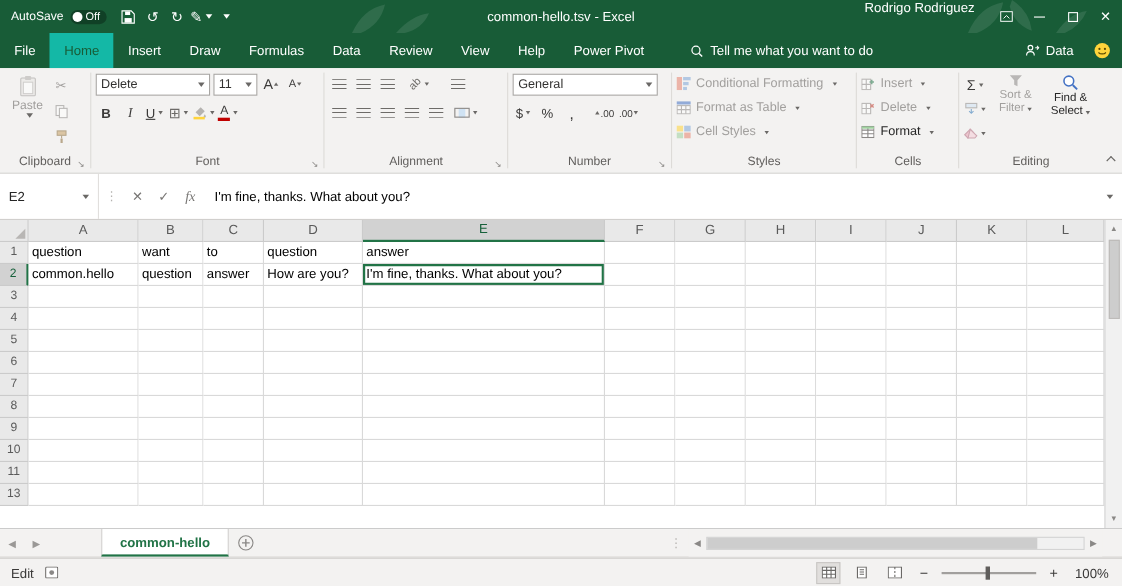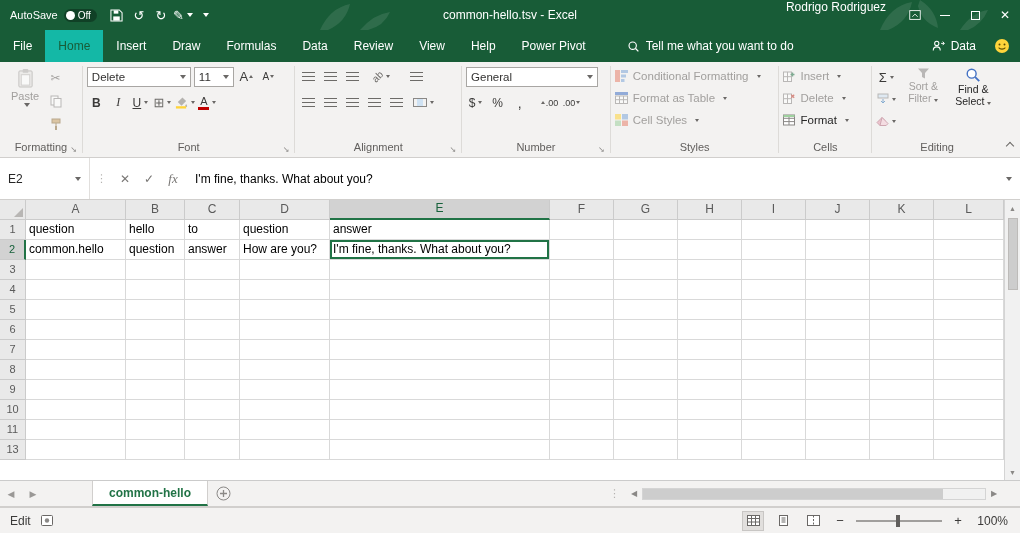--- a/index.html
+++ b/index.html
@@ -247,21 +247,21 @@
           </span>
           <span class="sbtn dis">
             <svg width="12" height="13" viewBox="0 0 12 13">
                 <rect x="2" y="1" width="8" height="4" fill="#c8a165" stroke="#8a6d3b"></rect>
                 <path d="M6 5v3" stroke="#8a6d3b"></path>
                 <rect x="5" y="8" width="2" height="4" fill="#8a6d3b"></rect>
               </svg>
           </span>
         </div>
       </div>
-      <div class="rg-label"><span>Formatting</span><span class="launcher">↘</span></div>
+      <div class="rg-label"><span>Clipboard</span><span class="launcher">↘</span></div>
     </div>
     <div class="rg-sep"></div>
 
     <div class="rgroup" style="width:212px">
       <div class="rg-content col">
         <div class="row">
           <div class="combo" style="width:104px">
               <span>Delete</span>
               <span class="caret"></span>
             </div>
@@ -545,21 +545,21 @@
           <div class="col-h" style="width: 64px;">I</div>
           <div class="col-h" style="width: 64px;">J</div>
           <div class="col-h" style="width: 64px;">K</div>
           <div class="col-h" style="width: 70px;">L</div>
         </div>
     </div>
     <div id="grid-rows">
         <div class="grow">
           <div class="row-h">1</div>
           <div class="cell" style="width: 100px;">question</div>
-          <div class="cell" style="width: 59px;">hello</div>
+          <div class="cell" style="width: 59px;">want</div>
           <div class="cell" style="width: 55px;">to</div>
           <div class="cell" style="width: 90px;">question</div>
           <div class="cell" style="width: 220px;">answer</div>
           <div class="cell" style="width: 64px;"></div>
           <div class="cell" style="width: 64px;"></div>
           <div class="cell" style="width: 64px;"></div>
           <div class="cell" style="width: 64px;"></div>
           <div class="cell" style="width: 64px;"></div>
           <div class="cell" style="width: 64px;"></div>
           <div class="cell" style="width: 70px;"></div>

